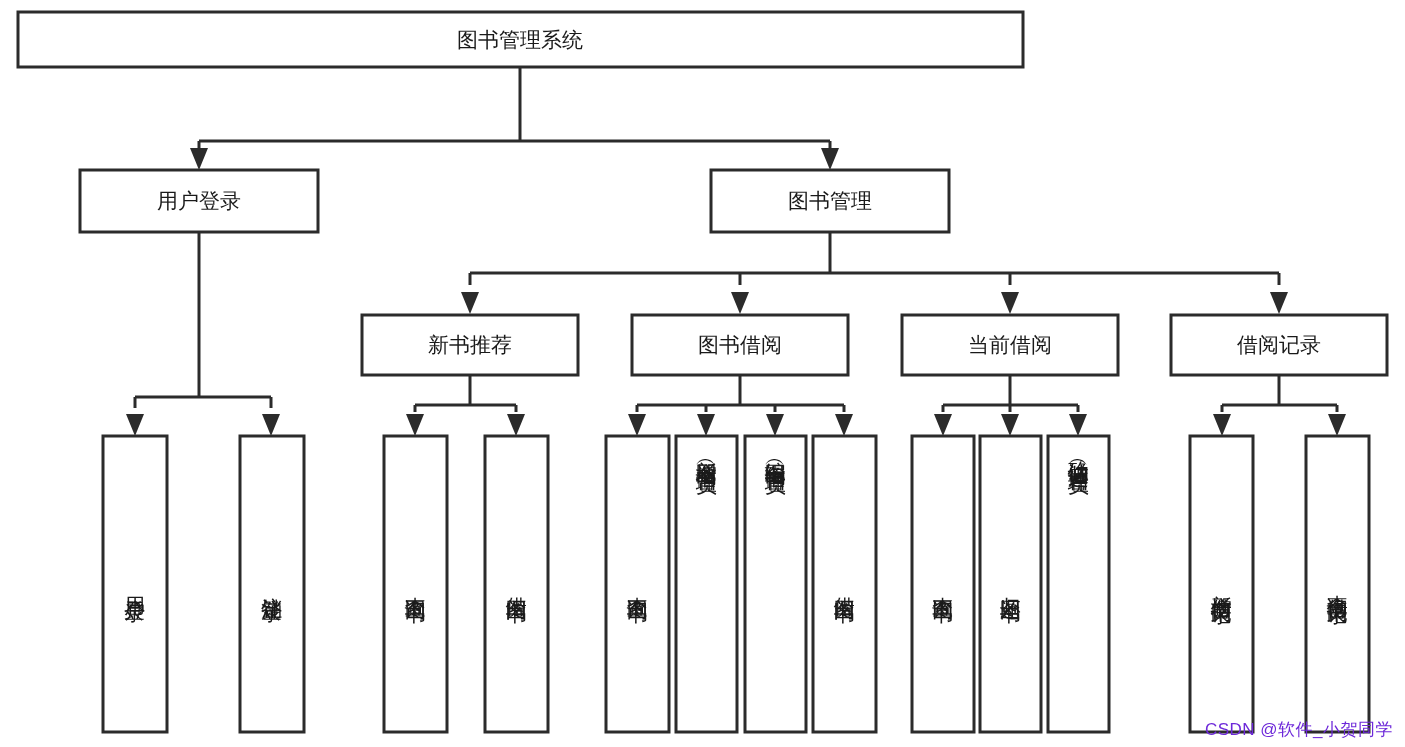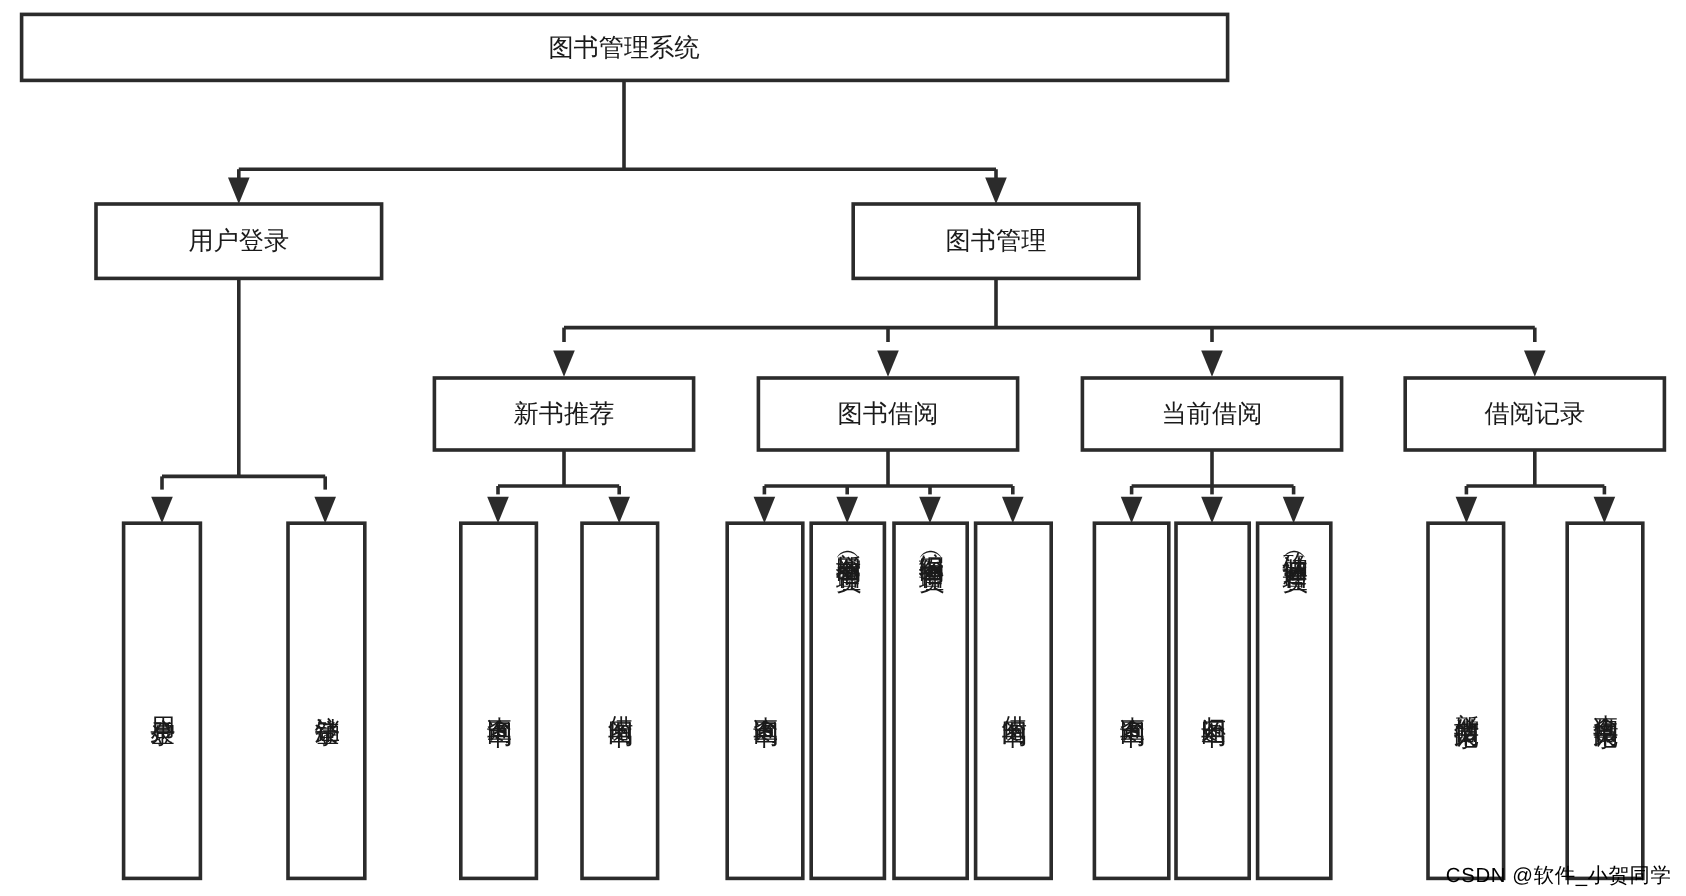--- a/index.html
+++ b/index.html
@@ -70,21 +70,21 @@
     letter-spacing: 2px;
     white-space: nowrap;
     text-align: center;
   }
   .watermark {
     position: absolute;
     right: 12px;
     bottom: 6px;
     font-family: "Liberation Sans", "DejaVu Sans", sans-serif;
     font-size: 17px;
-    color: #000000;
+    color: #6d28d9;
     white-space: nowrap;
     letter-spacing: 0.5px;
   }
 </style>
 </head>
 <body>
 
 <div id="chart-root">
 
   <svg class="flow" viewBox="0 0 1405 747" xmlns="http://www.w3.org/2000/svg">

